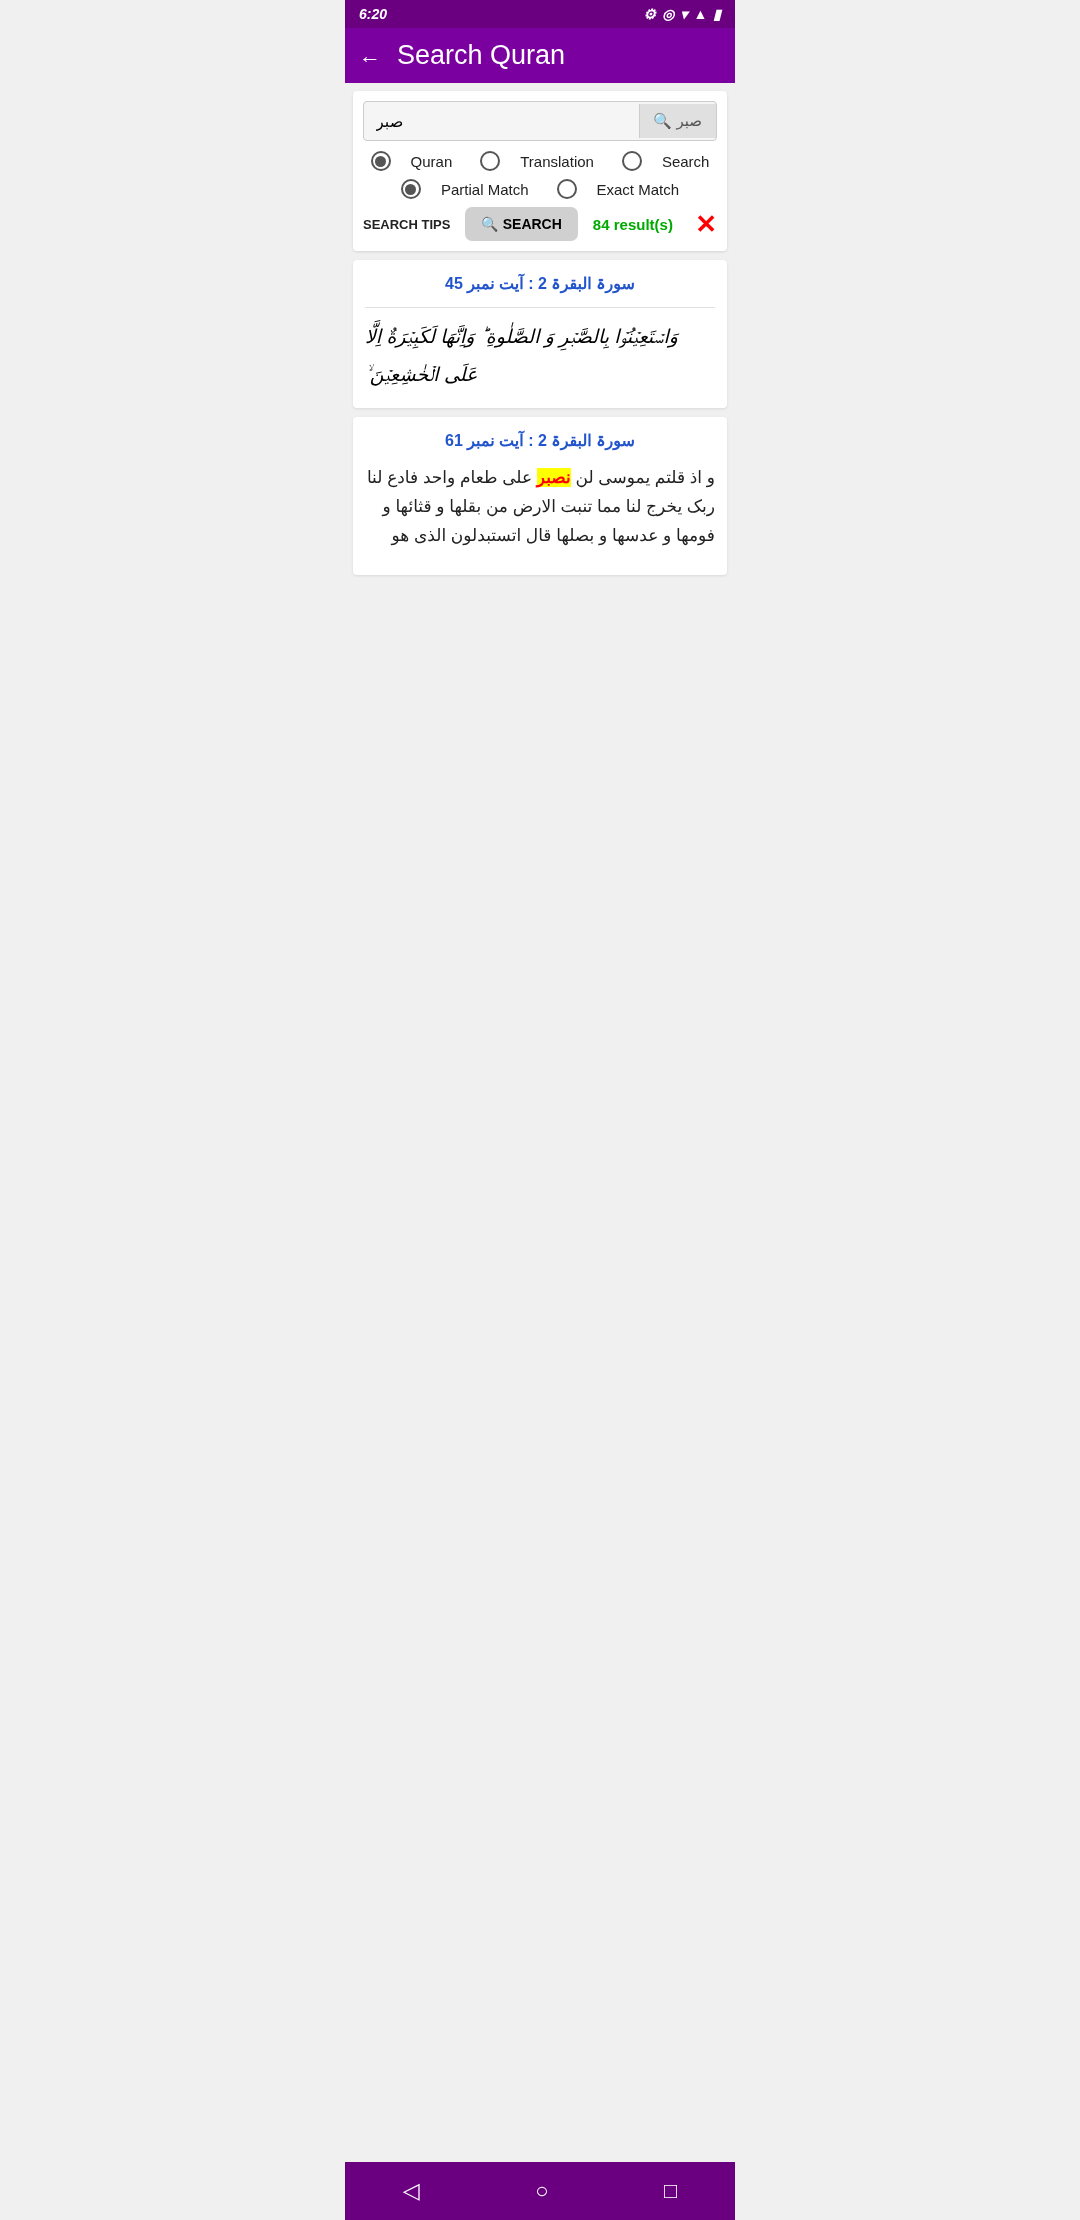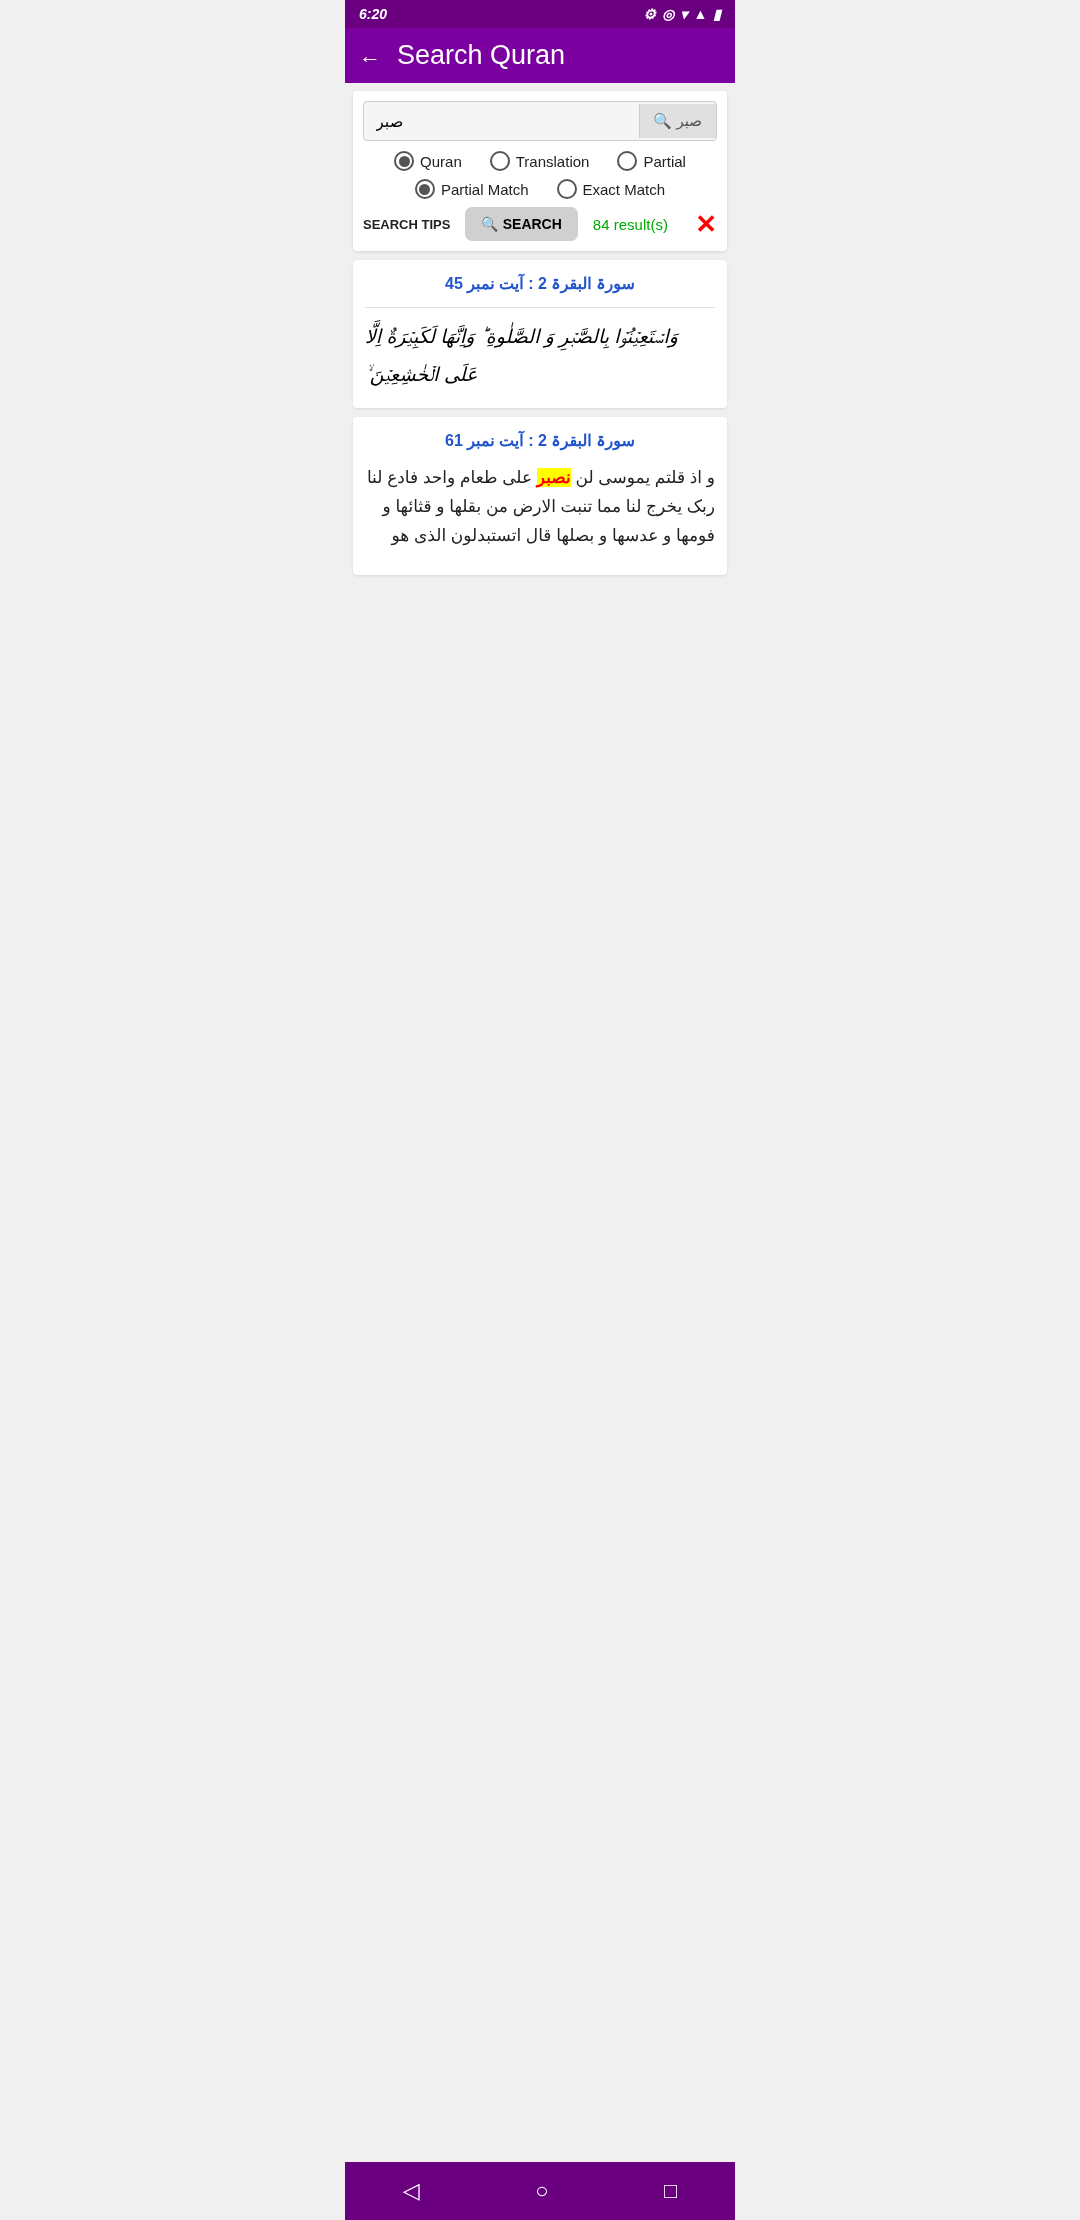--- a/index.html
+++ b/index.html
@@ -86,21 +86,21 @@
     
     .radio-row {
       display: flex;
       justify-content: center;
       gap: 28px;
       margin-bottom: 8px;
     }
     .radio-label {
       display: flex;
       align-items: center;
-      gap: 6px;
+      gap: 20px;
       font-size: 15px;
       color: #222;
       cursor: pointer;
     }
     .radio-circle {
       width: 20px;
       height: 20px;
       border-radius: 50%;
       border: 2px solid #555;
       display: flex;
@@ -142,21 +142,21 @@
       font-weight: bold;
       cursor: pointer;
       display: flex;
       align-items: center;
       gap: 6px;
       white-space: nowrap;
     }
     .result-count {
       color: #00aa00;
       font-size: 15px;
-      font-weight: normal;
+      font-weight: bold;
       white-space: nowrap;
     }
     .clear-btn {
       color: red;
       font-size: 26px;
       font-weight: bold;
       cursor: pointer;
       margin-left: auto;
       line-height: 1;
     }
@@ -257,21 +257,21 @@
           <span></span>
         </div>
       <span>Quran</span>
     </label>
     <label class="radio-label">
       <div class="radio-circle"></div>
       <span>Translation</span>
     </label>
     <label class="radio-label">
       <div class="radio-circle"></div>
-      <span>Partial</span>
+      <span>Search</span>
     </label>
   </div>
 
   <div class="radio-row">
     <label class="radio-label">
       <div class="radio-circle selected"></div>
       <span>Partial Match</span>
     </label>
     <label class="radio-label">
       <div class="radio-circle"></div>

